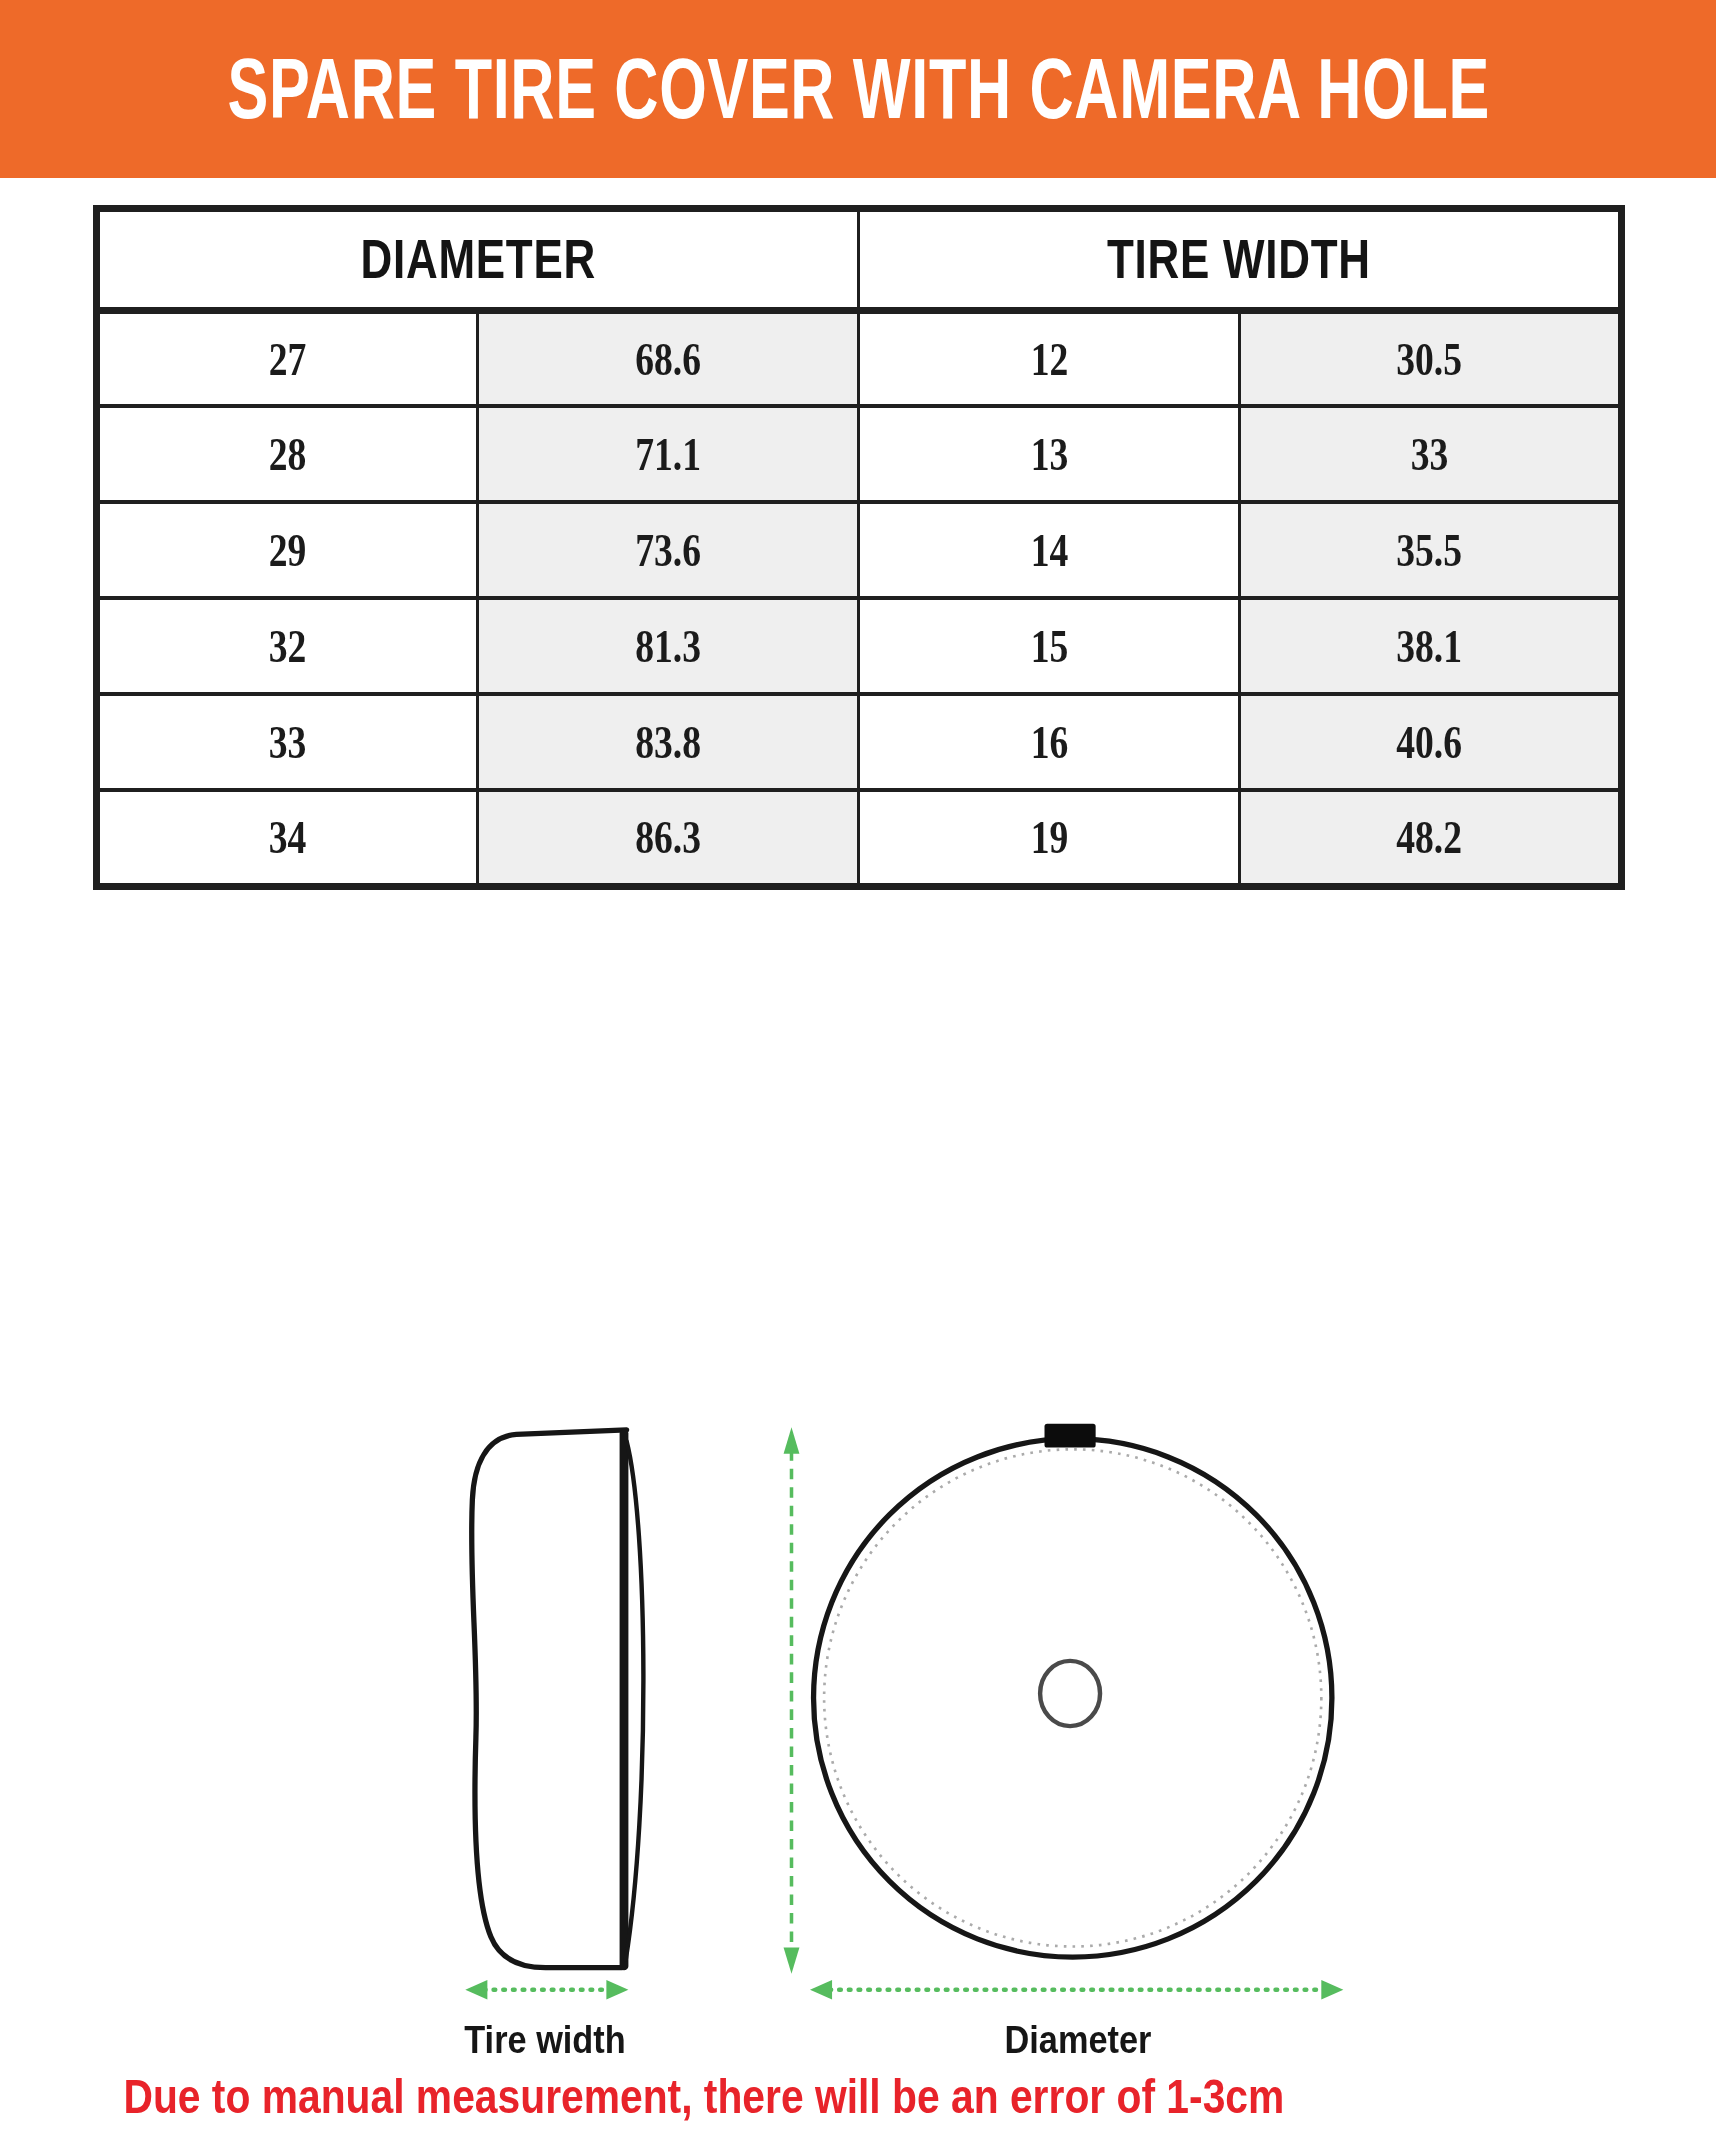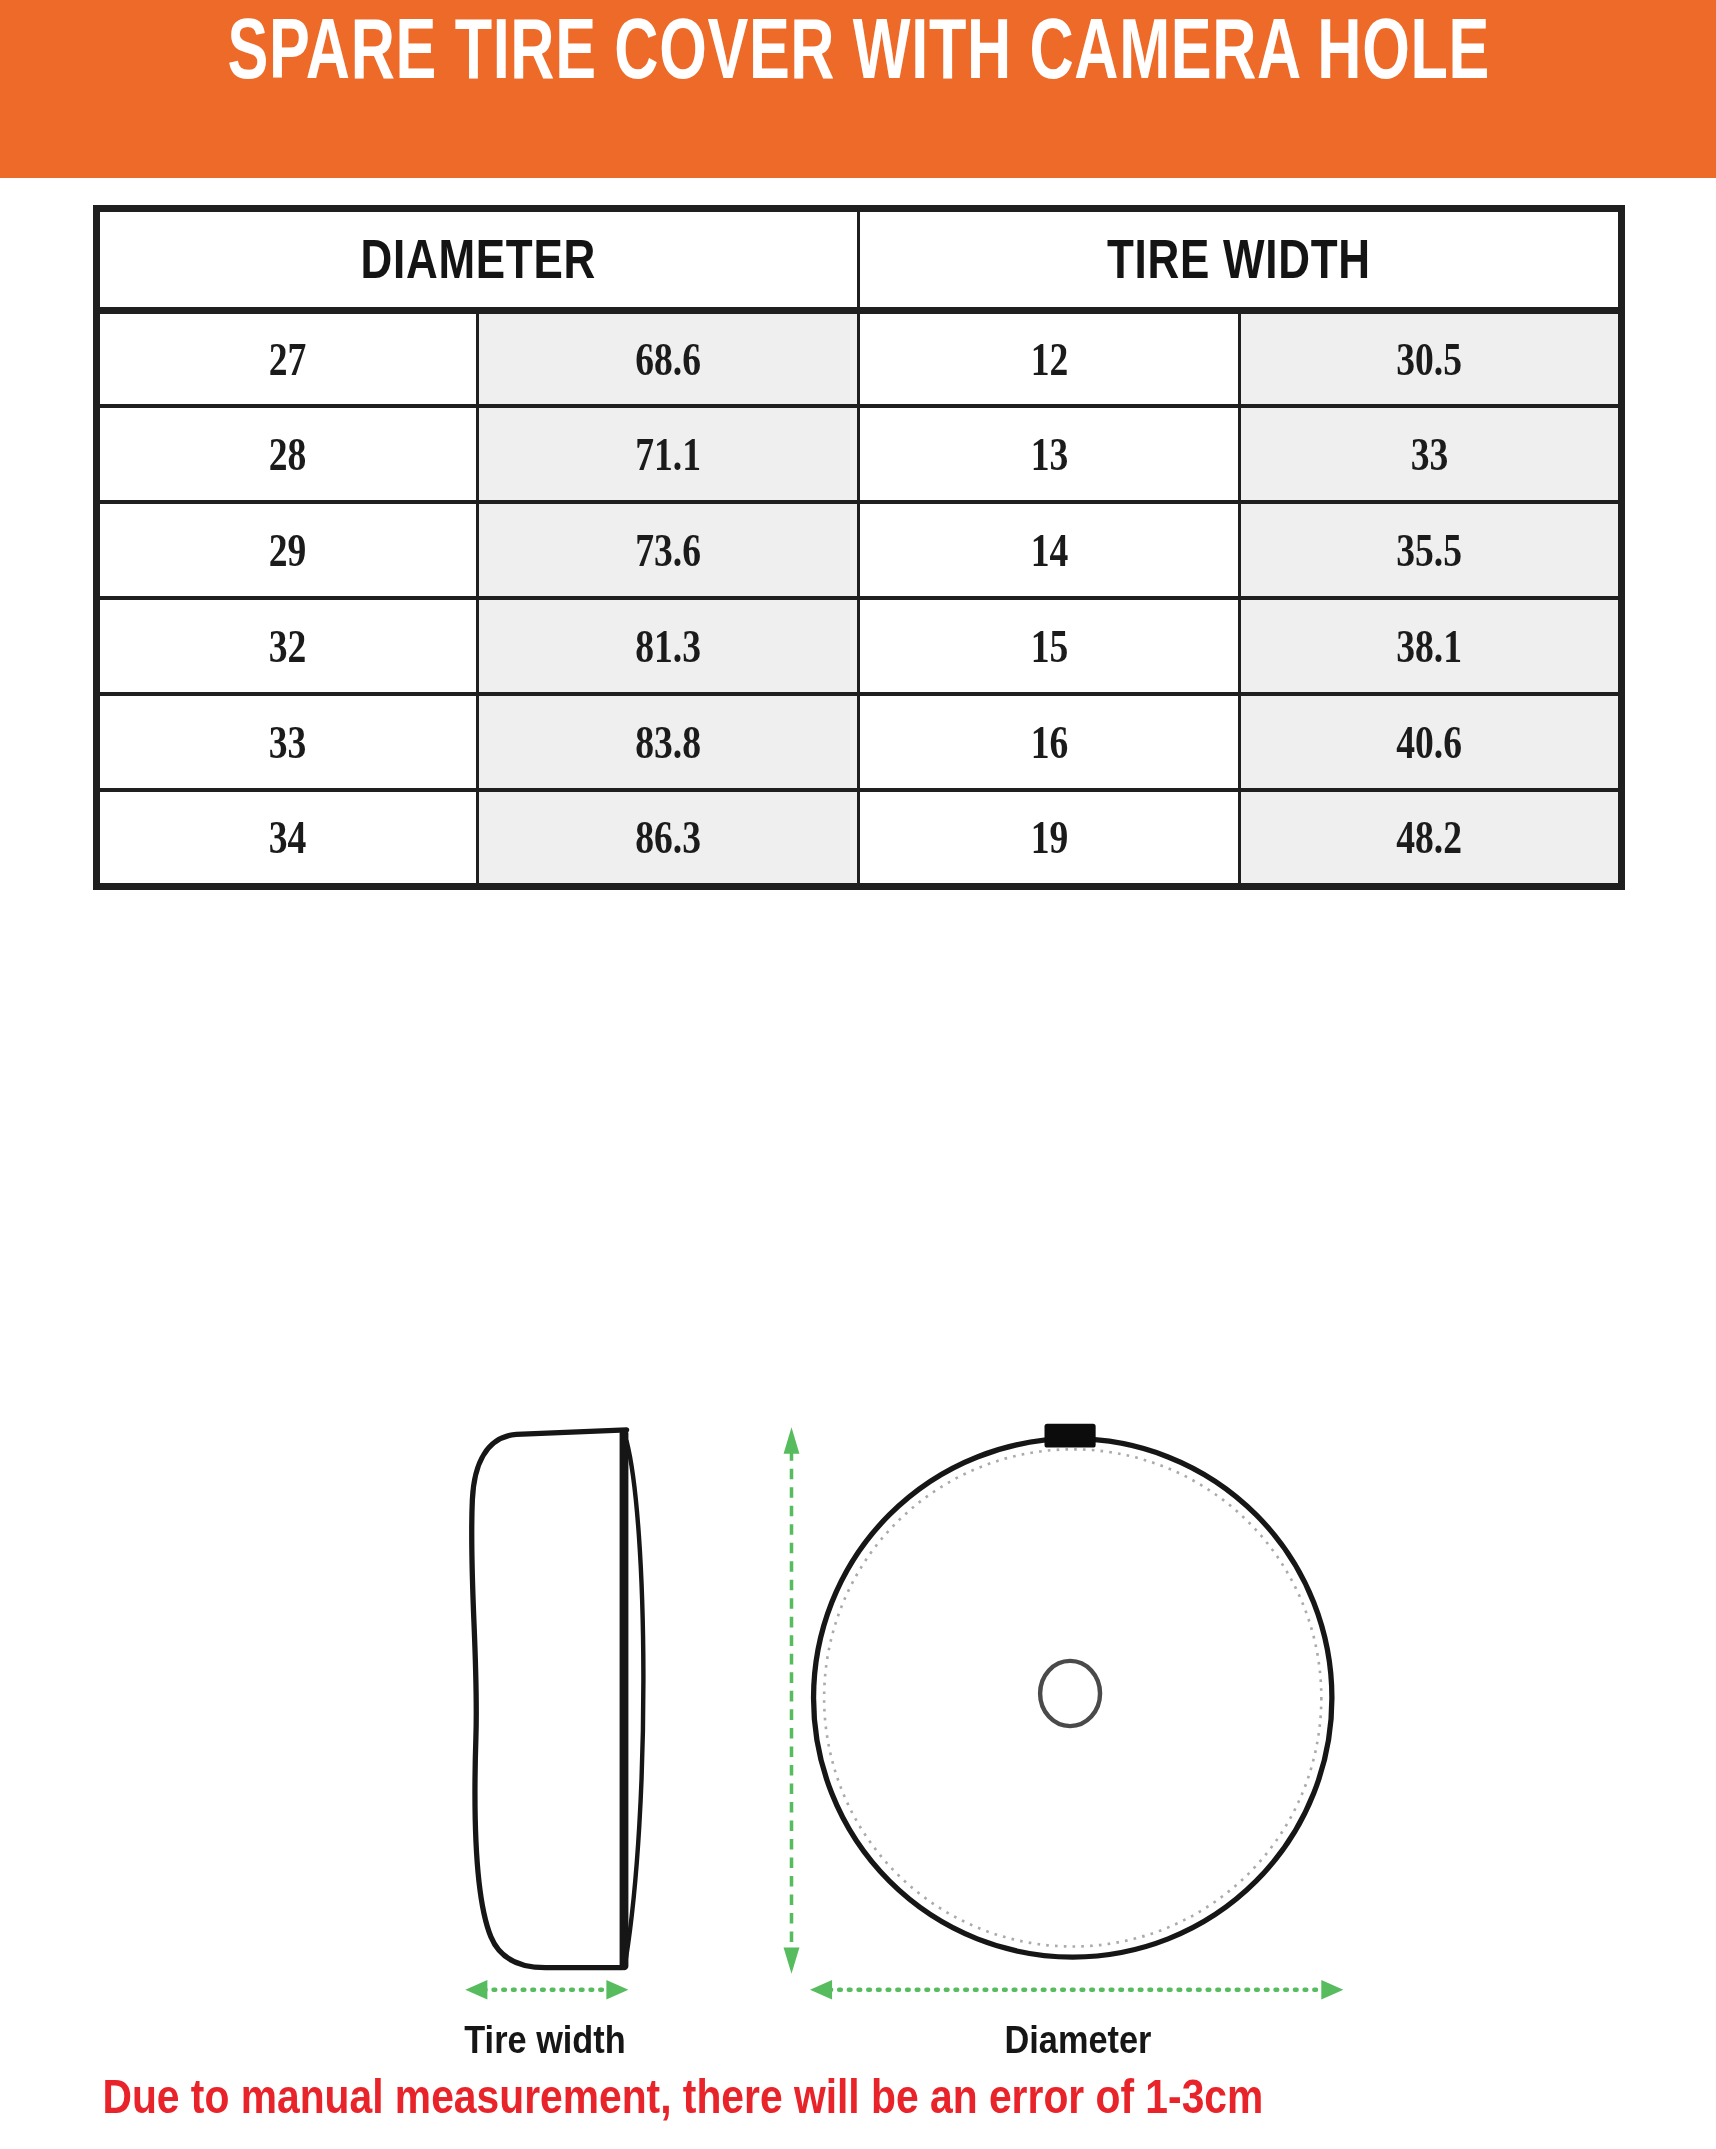--- a/index.html
+++ b/index.html
@@ -5,21 +5,21 @@
   * { margin:0; padding:0; box-sizing:border-box; }
   html,body { background:#ffffff; }
   body {
     width:1717px; height:2149px; position:relative; overflow:hidden;
     font-family:"Liberation Sans", sans-serif; color:#141414;
   }
 
   
   .banner {
     width:1717px; height:178px; background:#ee6a29;
-    display:flex; align-items:flex-start; justify-content:center;
+    display:flex; align-items:center; justify-content:center;
   }
   .banner .title {
     display:inline-block; white-space:nowrap;
     font-size:85px; font-weight:bold; color:#ffffff;
     transform:scaleX(0.72); letter-spacing:0.9px;
   }
 
   
   table.size-table {
     border-collapse:collapse; table-layout:fixed;
@@ -47,21 +47,21 @@
   .diagram svg { position:absolute; left:0; top:0; }
   .diag-label {
     position:absolute; font-size:39px; font-weight:bold; color:#161616;
     white-space:nowrap; transform:translateX(-50%) scaleX(0.88);
   }
   #side-label  { left:545px;  top:626px; }
   #front-label { left:1078px; top:626px; }
 
   
   .note {
-    position:absolute; left:0; top:2069px; width:1408px; 
+    position:absolute; left:0; top:2069px; width:1408px; text-align:center;
   }
   .note .cond2 {
     display:inline-block; white-space:nowrap;
     font-size:48px; font-weight:bold; color:#e8232a; transform:scaleX(0.85);
   }
 </style>
 </head>
 <body>
 
 <header class="banner">

